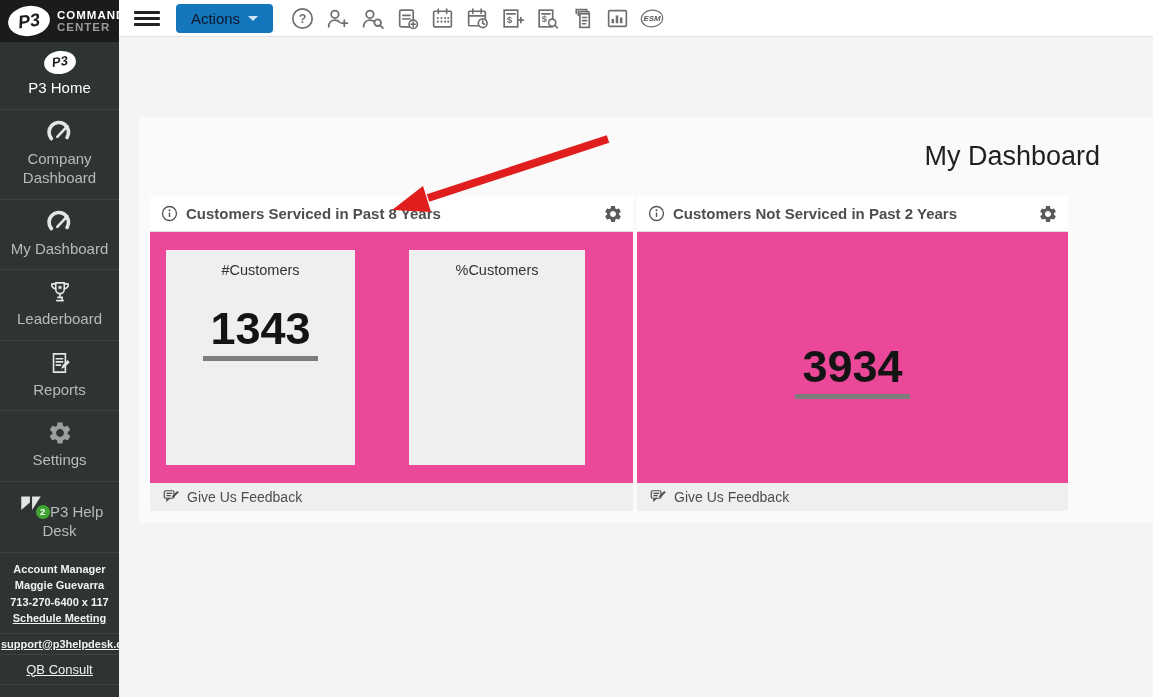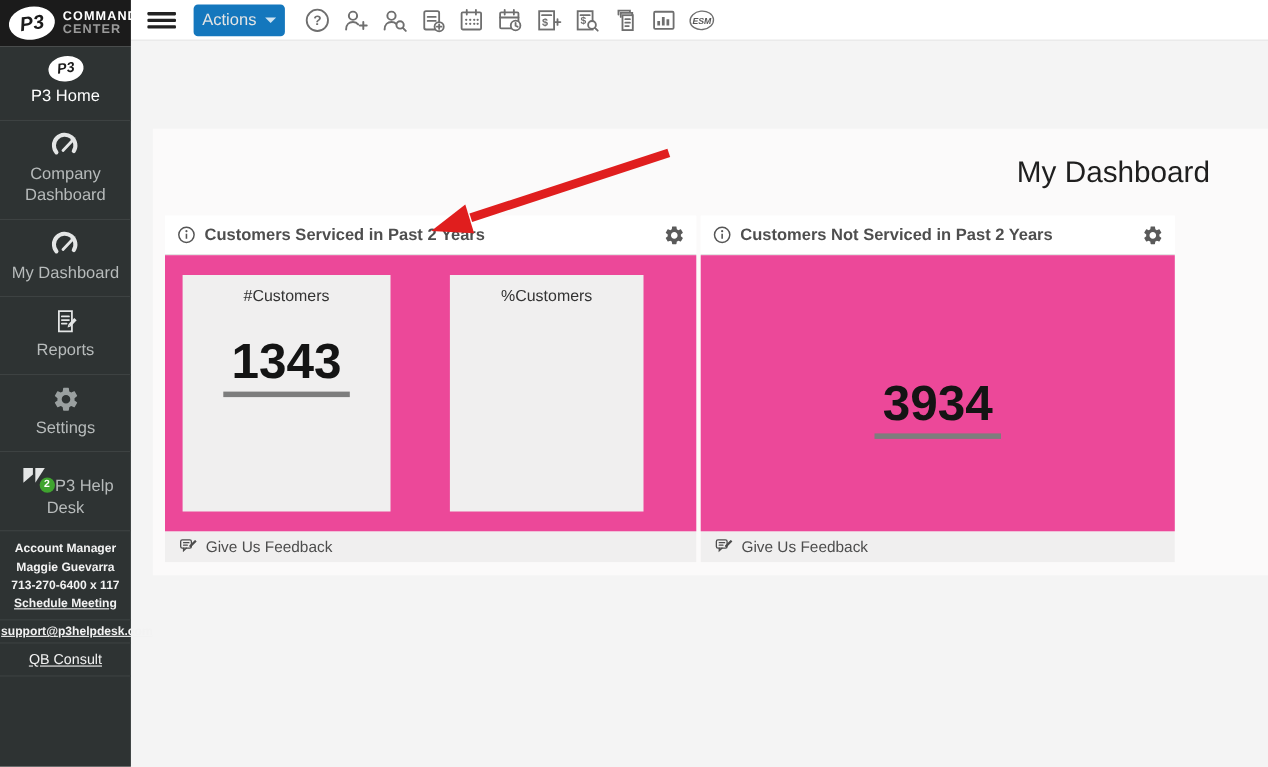--- a/index.html
+++ b/index.html
@@ -54,22 +54,22 @@
   }
   .acct-consult a{color:#f2f2f2;text-decoration:underline;cursor:pointer;}
   
   .topbar{
     position:absolute;left:119px;top:0;width:1034px;height:37px;background:#ffffff;
     border-bottom:1px solid #e3e3e3;display:flex;align-items:center;box-sizing:border-box;
   }
   .hamburger{margin-left:15px;cursor:pointer;width:26px;}
   .hamburger div{height:3px;background:#222;margin:3px 0;border-radius:1px;}
   .actions-btn{
-    margin-left:16px;width:83px;height:29px;background:#1477bd;border:none;border-radius:4px;
-    color:#e5e5e5;font-size:15px;font-family:inherit;display:flex;align-items:center;justify-content:center;
+    margin-left:16px;width:97px;height:29px;background:#1477bd;border:none;border-radius:4px;
+    color:#0f172a;font-size:15px;font-family:inherit;display:flex;align-items:center;justify-content:center;
     gap:8px;cursor:pointer;
   }
   .caret{width:0;height:0;border-left:5px solid transparent;border-right:5px solid transparent;border-top:5px solid #cfe4f2;}
   .top-icons{display:flex;align-items:center;gap:9px;margin-left:16px;}
   .top-icons .tico{width:26px;height:26px;cursor:pointer;display:flex;align-items:center;justify-content:center;}
   
   .main{position:absolute;left:119px;top:38px;width:1034px;height:659px;background:#f4f4f4;}
   .card{position:absolute;left:20px;top:79px;width:1014px;height:406px;background:#fbfafa;}
   .page-title{
     position:absolute;right:53px;top:24px;font-size:27px;color:#1f1f1f;font-weight:400;
@@ -231,20 +231,31 @@
     <span class="icon">
       <svg width="30" height="26" viewBox="0 0 26 24">
           <path d="M5 18 A 9 9 0 1 1 19.5 17" fill="none" stroke="#e4e6e6" stroke-width="3.4" stroke-linecap="round"></path>
           <path d="M10.5 16.5 19 7.5" stroke="#e4e6e6" stroke-width="2.4" stroke-linecap="round"></path>
           <polygon points="21,5.5 16.6,7.2 19.4,9.8" fill="#e4e6e6"></polygon>
         </svg>
     </span>
     <span>My Dashboard</span>
   </div>
 
+  <div class="side-item">
+    <span class="icon">
+      <svg width="28" height="26" viewBox="0 0 26 24" fill="none" stroke="#e4e6e6" stroke-width="1.5" stroke-linecap="round">
+          <path d="M9 3.5h8v6a4 4 0 0 1-8 0z"></path>
+          <path d="M9 4.5H5.5a3.5 3.5 0 0 0 3.5 4.5M17 4.5h3.5A3.5 3.5 0 0 1 17 9"></path>
+          <path d="M13 14v3M10 20h6M11 17h4v3"></path>
+          <polygon points="13,5.4 13.7,6.9 15.3,7 14.1,8 14.5,9.6 13,8.7 11.5,9.6 11.9,8 10.7,7 12.3,6.9" fill="#e4e6e6" stroke="none"></polygon>
+        </svg>
+    </span>
+    <span>Leaderboard</span>
+  </div>
 
   <div class="side-item">
     <span class="icon">
       <svg width="28" height="26" viewBox="0 0 26 24" fill="none" stroke="#e4e6e6" stroke-width="1.5" stroke-linecap="round">
           <path d="M7 3.5h11v17H7z"></path>
           <path d="M9.5 8h6M9.5 11h6M9.5 14h4"></path>
           <polygon points="15,14.5 20,9.2 22,11.2 17,16.5" fill="#e4e6e6" stroke="none"></polygon>
           <polygon points="15,14.5 14.3,17.4 17,16.5" fill="#e4e6e6" stroke="none"></polygon>
         </svg>
     </span>
@@ -291,21 +302,21 @@
 
     <div class="widget w1">
       <div class="w-header">
         <span class="info-ico">
           <svg width="19" height="19" viewBox="0 0 24 24">
               <circle cx="12" cy="12" r="8.8" fill="none" stroke="#555" stroke-width="1.7"></circle>
               <circle cx="12" cy="7.8" r="1.25" fill="#555"></circle>
               <path d="M12 10.8v5.6" stroke="#555" stroke-width="1.8"></path>
             </svg>
         </span>
-        <span class="w-title">Customers Serviced in Past 2 Years</span>
+        <span class="w-title">Customers Serviced in Past 8 Years</span>
         <span class="gear-btn">
           <svg width="20" height="20" viewBox="0 0 24 24" fill="#5a5a5a">
               <path d="M19.14 12.94c.04-.3.06-.61.06-.94 0-.32-.02-.64-.07-.94l2.03-1.58c.18-.14.23-.41.12-.61l-1.92-3.32c-.12-.22-.37-.29-.59-.22l-2.39.96c-.5-.38-1.03-.7-1.62-.94l-.36-2.54c-.04-.24-.24-.41-.48-.41h-3.84c-.24 0-.43.17-.47.41l-.36 2.54c-.59.24-1.13.57-1.62.94l-2.39-.96c-.22-.08-.47 0-.59.22L2.74 8.87c-.12.21-.08.47.12.61l2.03 1.58c-.05.3-.09.63-.09.94s.02.64.07.94l-2.03 1.58c-.18.14-.23.41-.12.61l1.92 3.32c.12.22.37.29.59.22l2.39-.96c.5.38 1.03.7 1.62.94l.36 2.54c.05.24.24.41.48.41h3.84c.24 0 .44-.17.47-.41l.36-2.54c.59-.24 1.13-.56 1.62-.94l2.39.96c.22.08.47 0 .59-.22l1.92-3.32c.12-.22.07-.47-.12-.61l-2.01-1.58zM12 15.6c-1.98 0-3.6-1.62-3.6-3.6s1.62-3.6 3.6-3.6 3.6 1.62 3.6 3.6-1.62 3.6-3.6 3.6z"></path>
             </svg>
         </span>
       </div>
       <div class="w-body">
         <div class="stat-box b1">
           <div class="stat-label">#Customers</div>
           <div class="stat-value">1343</div>

